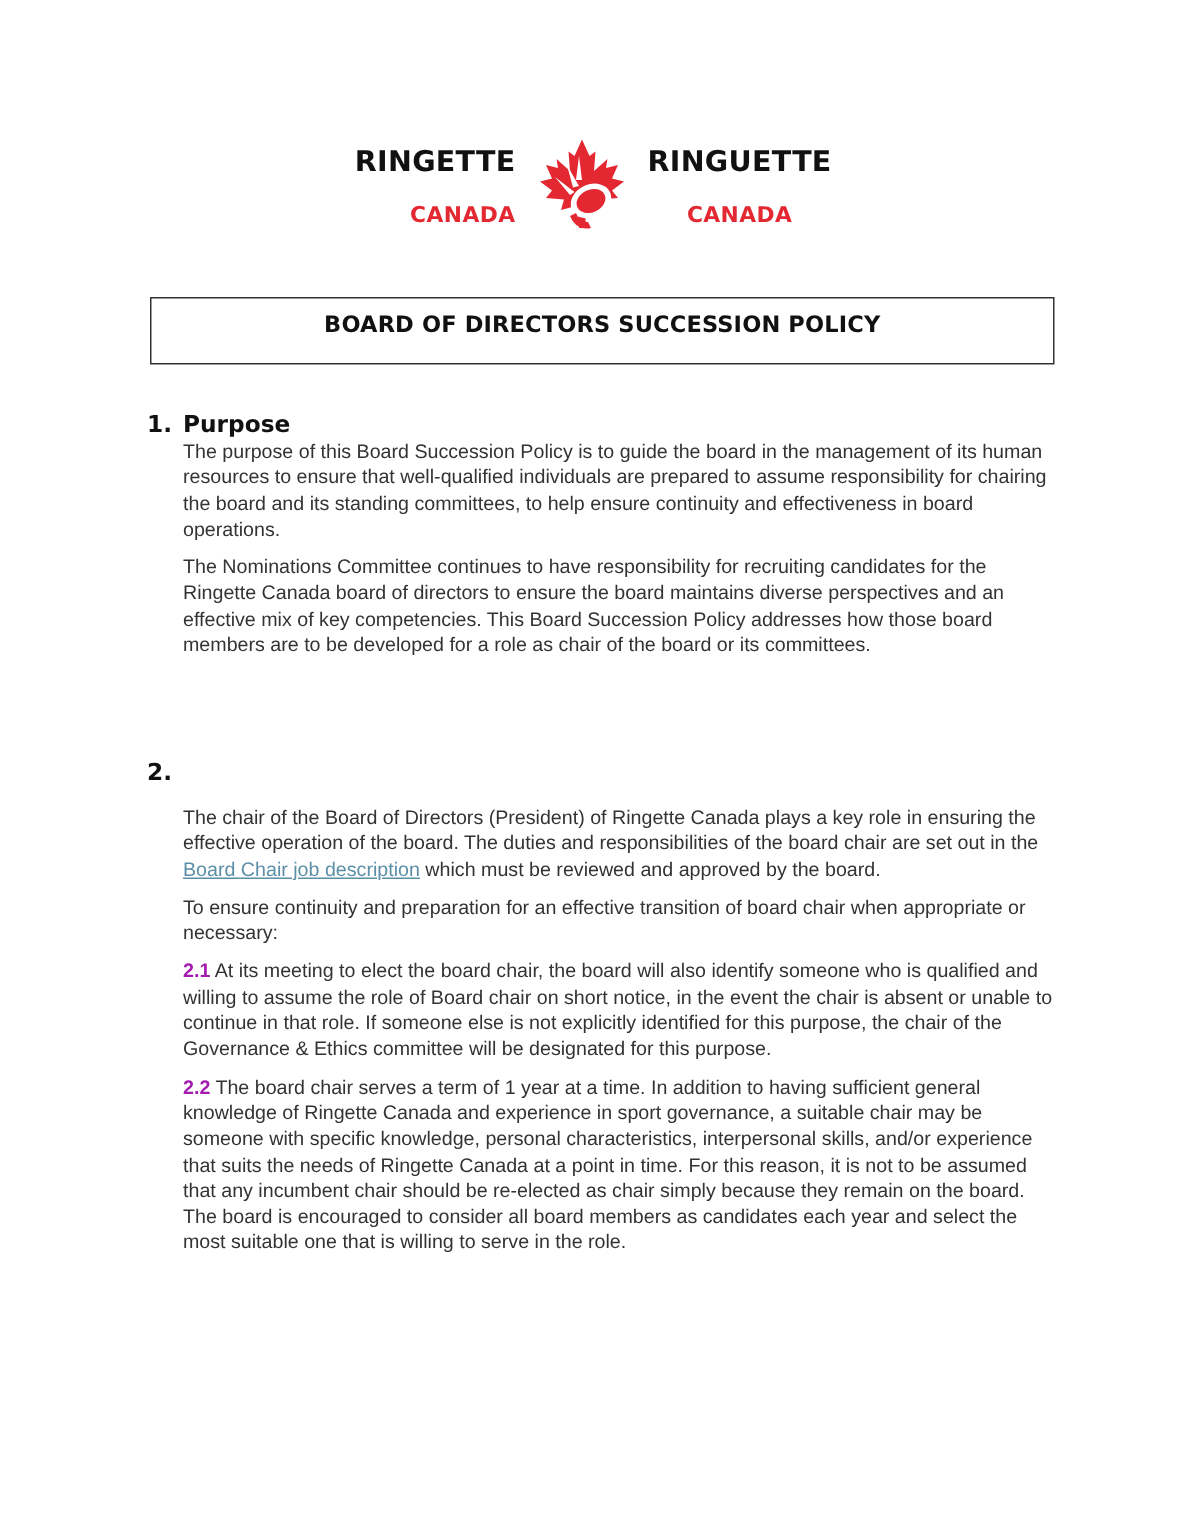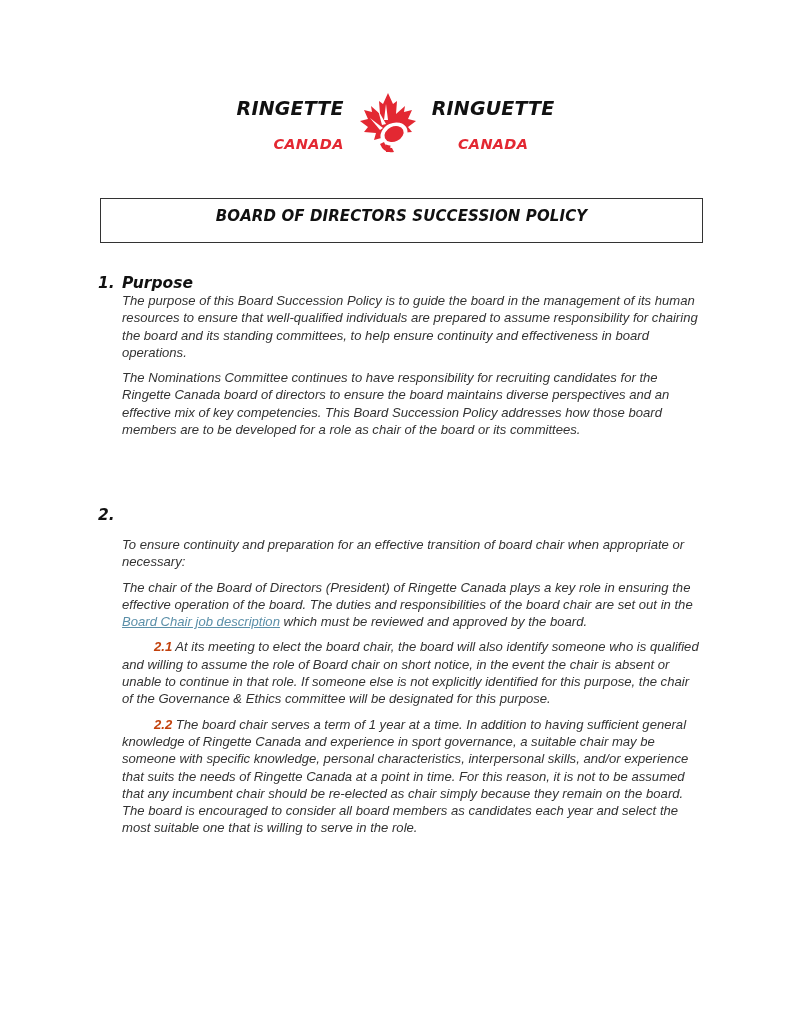--- a/index.html
+++ b/index.html
@@ -13,21 +13,20 @@
       position: relative;
       overflow: hidden;
       font-family: "Liberation Sans", "DejaVu Sans", sans-serif;
       color: #2b2b2b;
     }
     .page {
       position: absolute;
       left: 0; top: 0;
       width: 701px;
       height: 1024px;
-      font-style: italic;
     }
     
     .logo {
       position: absolute;
       top: 92px;
       left: 0;
       width: 791px;
       display: flex;
       justify-content: center;
       align-items: center;
@@ -103,22 +102,21 @@
       width: 580px;
     }
     p.para {
       margin: 0 0 8px 0;
       font-size: 13.1px;
       line-height: 17.3px;
       color: #333333;
     }
     .para-label {
       font-weight: bold;
-      color: #c2410c;
-      margin-left: 32px;
+      color: #a21caf;
     }
     a.doc-link {
       color: #5b8fa8;
       text-decoration: underline;
     }
   </style>
 </head>
 <body>
 
 <div class="page">
@@ -159,24 +157,24 @@
       <p class="para">The purpose of this Board Succession Policy is to guide the board in the management of its human resources to ensure that well-qualified individuals are prepared to assume responsibility for chairing the board and its standing committees, to help ensure continuity and effectiveness in board operations.</p>
       <p class="para">The Nominations Committee continues to have responsibility for recruiting candidates for the Ringette Canada board of directors to ensure the board maintains diverse perspectives and an effective mix of key competencies. This Board Succession Policy addresses how those board members are to be developed for a role as chair of the board or its committees.</p>
     </div>
   </div>
 
   <div class="section" style="top: 506px;">
     <h2 class="section-heading">
       <span class="section-number">2.</span>
     </h2>
     <div class="section-body" style="margin-top: 12px;">
-      <p class="para">To ensure continuity and preparation for an effective transition of board chair when appropriate or necessary:</p>
       <p class="para">
         <span>The chair of the Board of Directors (President) of Ringette Canada plays a key role in ensuring the effective operation of the board. The duties and responsibilities of the board chair are set out in the </span><a class="doc-link" href="#">Board Chair job description</a><span> which must be reviewed and approved by the board.</span>
       </p>
+      <p class="para">To ensure continuity and preparation for an effective transition of board chair when appropriate or necessary:</p>
       <p class="para">
         <span class="para-label">2.1</span><span> At its meeting to elect the board chair, the board will also identify someone who is qualified and willing to assume the role of Board chair on short notice, in the event the chair is absent or unable to continue in that role. If someone else is not explicitly identified for this purpose, the chair of the Governance &amp; Ethics committee will be designated for this purpose.</span>
       </p>
       <p class="para">
         <span class="para-label">2.2</span><span> The board chair serves a term of 1 year at a time. In addition to having sufficient general knowledge of Ringette Canada and experience in sport governance, a suitable chair may be someone with specific knowledge, personal characteristics, interpersonal skills, and/or experience that suits the needs of Ringette Canada at a point in time. For this reason, it is not to be assumed that any incumbent chair should be re-elected as chair simply because they remain on the board. The board is encouraged to consider all board members as candidates each year and select the most suitable one that is willing to serve in the role.</span>
       </p>
     </div>
   </div>
 
 </div>

